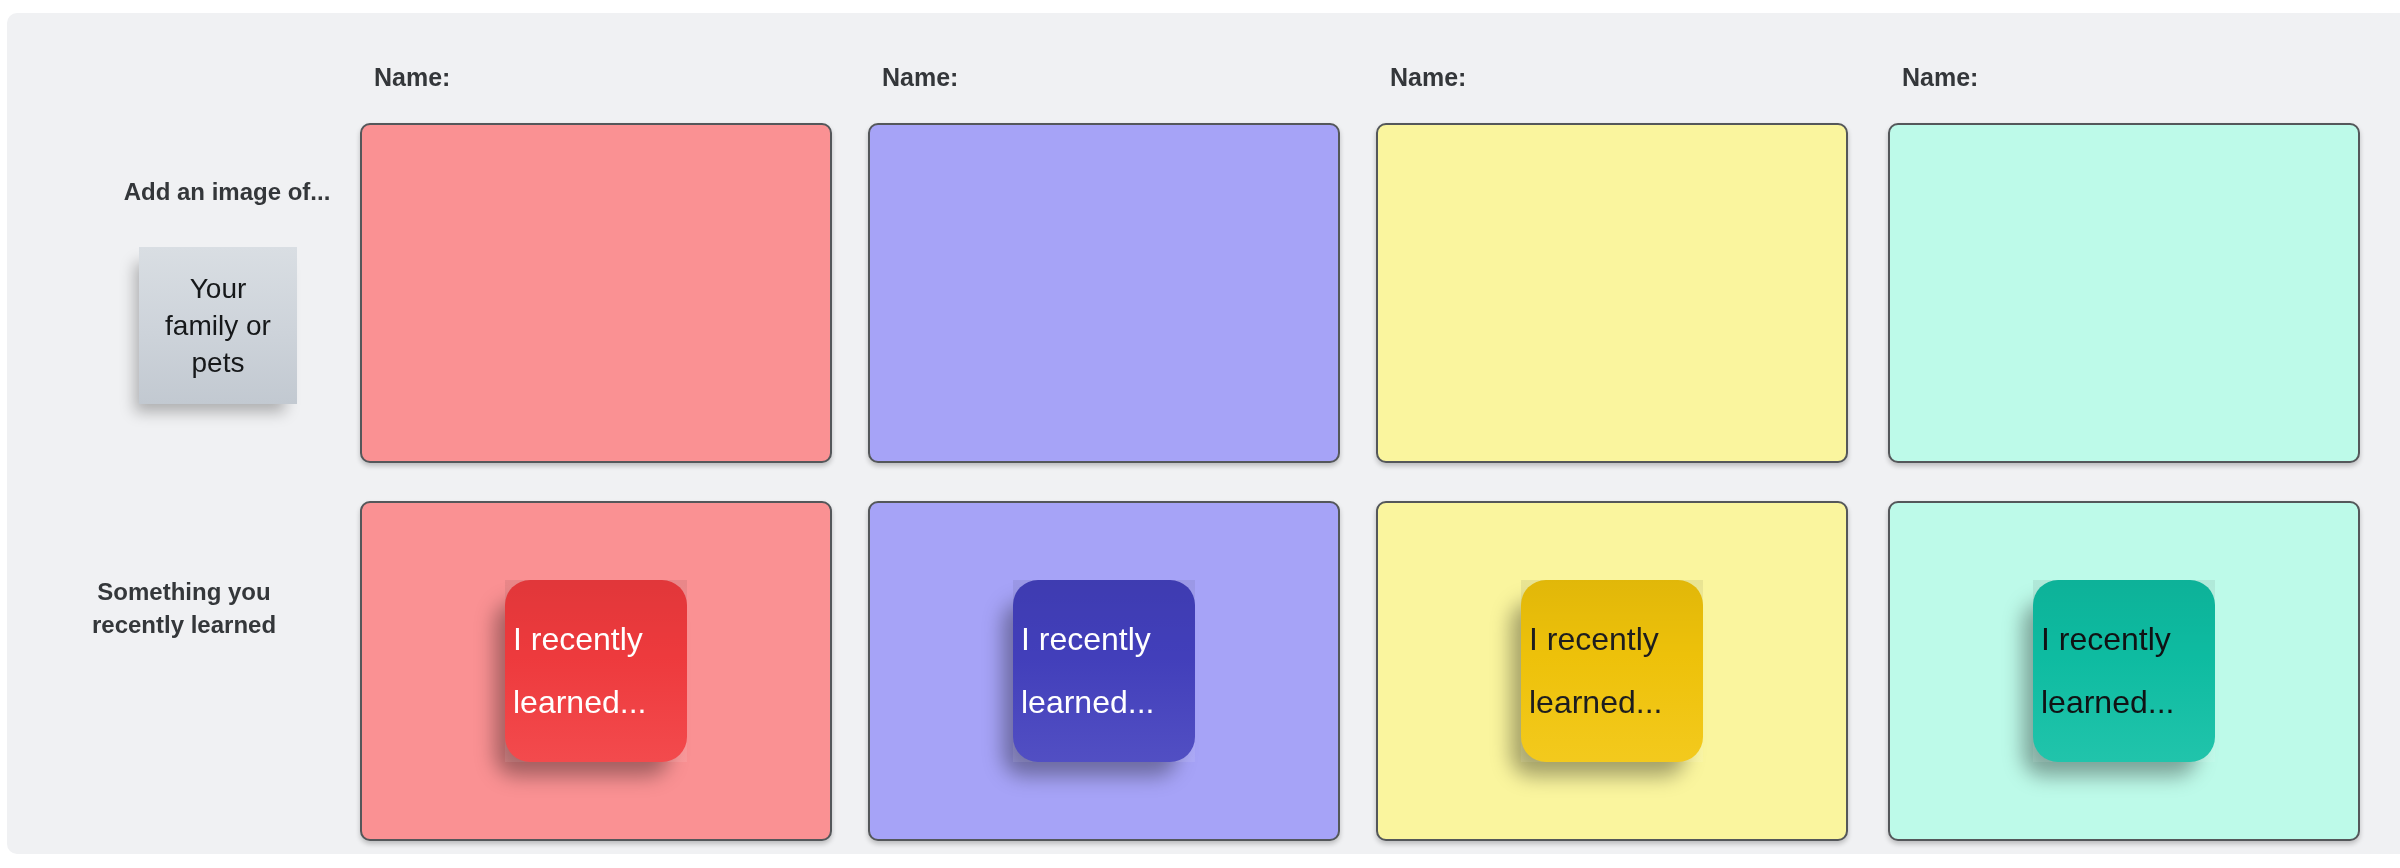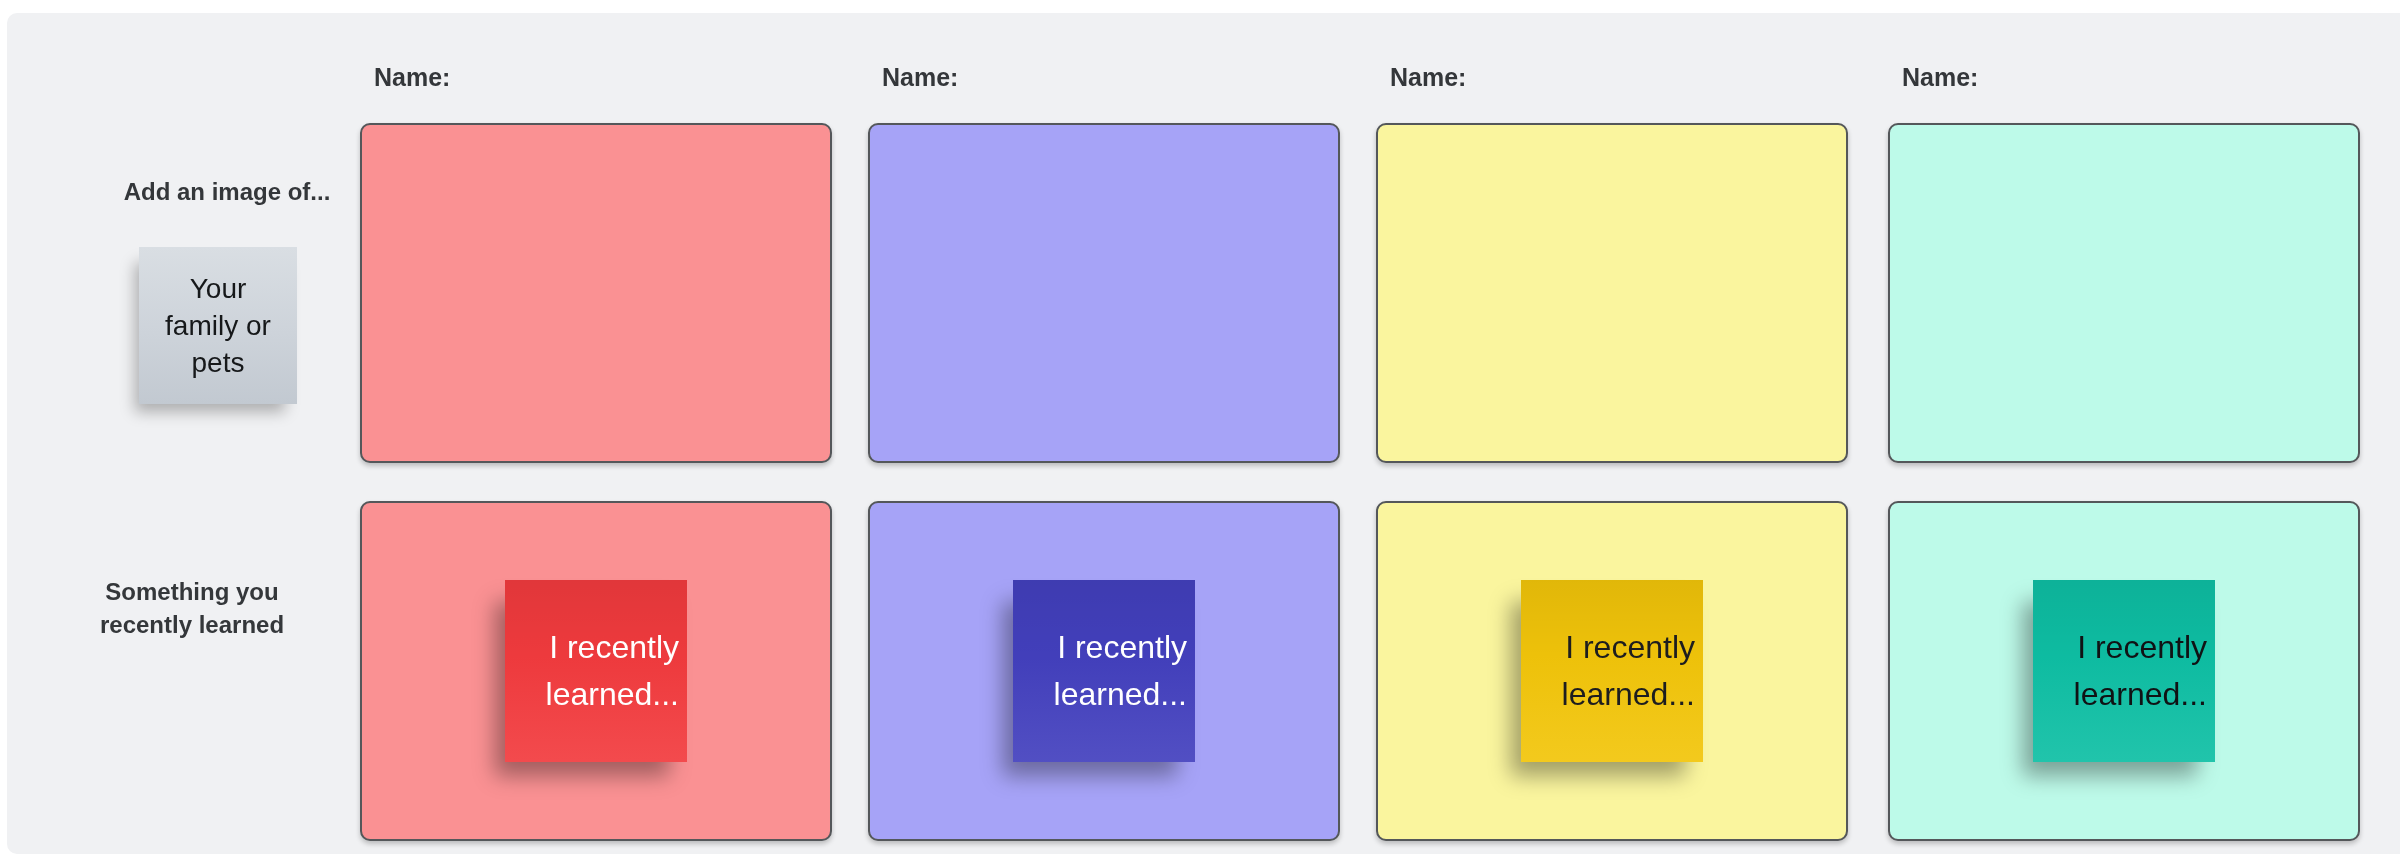--- a/index.html
+++ b/index.html
@@ -20,21 +20,21 @@
   .rail{position:absolute;left:0;top:0;width:353px;height:638px;}
   .rail-label{
     position:absolute;
     text-align:center;
     font-weight:bold;
     font-size:24px;line-height:33px;
     color:#34373A;
     white-space:normal;
   }
   .add-image-label{left:100px;top:162px;width:240px;}
-  .learned-label{left:55px;top:562px;width:260px;}
+  .learned-label{left:47px;top:562px;width:260px;}
   .prompt-note{
     position:absolute;
     left:132px;top:234px;
     width:158px;height:157px;
     background:linear-gradient(180deg,#D9DEE3 0%,#CDD3DA 55%,#C2C9D1 100%);
     box-shadow:-8px 12px 14px -4px rgba(0,0,0,0.28);
     display:flex;align-items:center;justify-content:center;
     text-align:center;
     font-size:28px;line-height:37px;
     color:#16181A;
@@ -52,24 +52,24 @@
     border:2px solid #54575A;border-radius:10px;box-sizing:border-box;
     box-shadow:0 3px 5px rgba(0,0,0,0.22);
   }
   .cell-image{top:110px;}
   .cell-learned{top:488px;}
   .sticky-note{
     position:absolute;
     left:145px;top:567px;
     width:182px;height:182px;
     display:flex;align-items:center;justify-content:center;
-    text-align:right;
-    font-size:32px;line-height:47px;
+    text-align:left;
+    font-size:32px;line-height:63px;
     box-shadow:-14px 18px 20px -4px rgba(0,0,0,0.35);
-    padding:8px;box-sizing:border-box;
+    padding:8px;box-sizing:border-box;border-radius:25px;
   }
   .sticky-note::before{
     content:"";position:absolute;inset:0;pointer-events:none;
     background:linear-gradient(180deg,rgba(0,0,0,0.07) 0%,rgba(0,0,0,0.02) 42%,rgba(255,255,255,0.08) 100%);
   }
   .note-text{position:relative;}
 </style>
 </head>
 <body>
 

